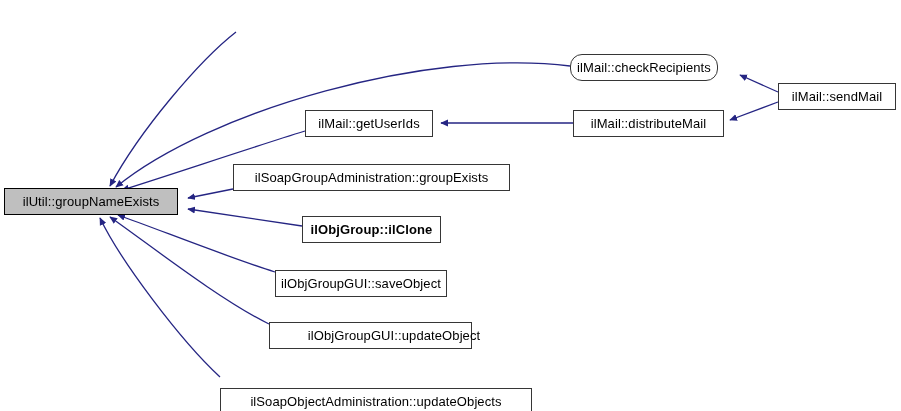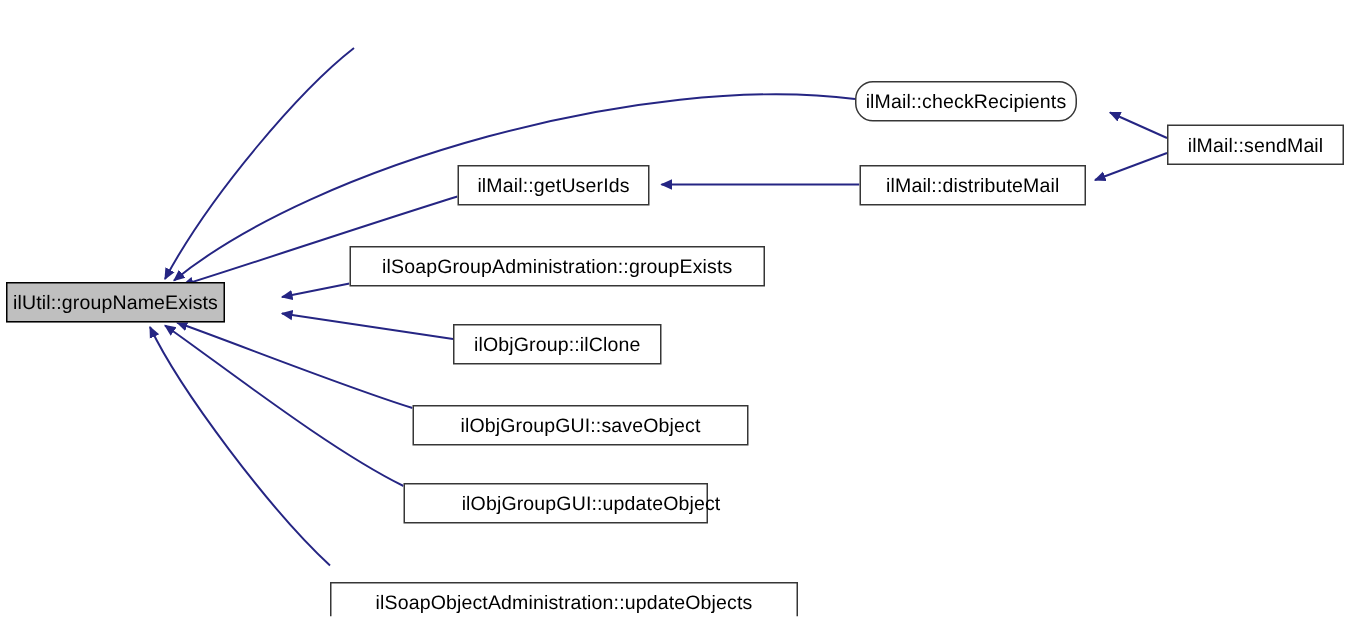--- a/index.html
+++ b/index.html
@@ -61,42 +61,42 @@
       <path d="M305,131 C250,148 170,175 122,190" fill="none" stroke="#252583" stroke-width="1.3" marker-end="url(#arrow)"></path>
       <path d="M233,189 L188,198" fill="none" stroke="#252583" stroke-width="1.3" marker-end="url(#arrow)"></path>
       <path d="M302,226 L188,209" fill="none" stroke="#252583" stroke-width="1.3" marker-end="url(#arrow)"></path>
       <path d="M275,272 C230,258 160,230 118,215" fill="none" stroke="#252583" stroke-width="1.3" marker-end="url(#arrow)"></path>
       <path d="M269,324 C220,300 150,245 110,217" fill="none" stroke="#252583" stroke-width="1.3" marker-end="url(#arrow)"></path>
       <path d="M220,377 C180,340 120,260 100,218" fill="none" stroke="#252583" stroke-width="1.3" marker-end="url(#arrow)"></path>
       <path d="M778,92 L740,75" fill="none" stroke="#252583" stroke-width="1.3" marker-end="url(#arrow)"></path>
       <path d="M778,102 L730,120" fill="none" stroke="#252583" stroke-width="1.3" marker-end="url(#arrow)"></path>
       <path d="M573,123 L441,123" fill="none" stroke="#252583" stroke-width="1.3" marker-end="url(#arrow)"></path>
     </svg>
-<div class="node center" style="left: 4px; top: 188px; width: 146px; height: 27px;">
+<div class="node center" style="left: 4px; top: 188px; width: 174px; height: 27px;">
       <span class="node-label">ilUtil::groupNameExists</span>
     </div>
     <div class="node" style="left: 570px; top: 54px; width: 148px; height: 27px; border-radius: 12px;">
       <span class="node-label">ilMail::checkRecipients</span>
     </div>
     <div class="node" style="left: 778px; top: 83px; width: 118px; height: 27px; text-align: center;">
       <span class="node-label">ilMail::sendMail</span>
     </div>
     <div class="node" style="left: 305px; top: 110px; width: 128px; height: 27px;">
       <span class="node-label">ilMail::getUserIds</span>
     </div>
     <div class="node" style="left: 573px; top: 110px; width: 151px; height: 27px;">
       <span class="node-label">ilMail::distributeMail</span>
     </div>
     <div class="node" style="left: 233px; top: 164px; width: 277px; height: 27px; justify-content: center;">
       <span class="node-label">ilSoapGroupAdministration::groupExists</span>
     </div>
-    <div class="node" style="left: 302px; top: 216px; width: 139px; height: 27px;">
+    <div class="node" style="left: 302px; top: 216px; width: 139px; height: 27px; font-weight: bold;">
       <span class="node-label">ilObjGroup::ilClone</span>
     </div>
-    <div class="node" style="left: 275px; top: 270px; width: 224px; height: 27px;">
+    <div class="node" style="left: 275px; top: 270px; width: 172px; height: 27px;">
       <span class="node-label">ilObjGroupGUI::saveObject</span>
     </div>
     <div class="node" style="left: 269px; top: 322px; width: 203px; height: 27px; padding-left: 47px;">
       <span class="node-label">ilObjGroupGUI::updateObject</span>
     </div>
     <div class="node" style="left: 220px; top: 388px; width: 312px; height: 27px;">
       <span class="node-label">ilSoapObjectAdministration::updateObjects</span>
     </div>
   </div>
 

